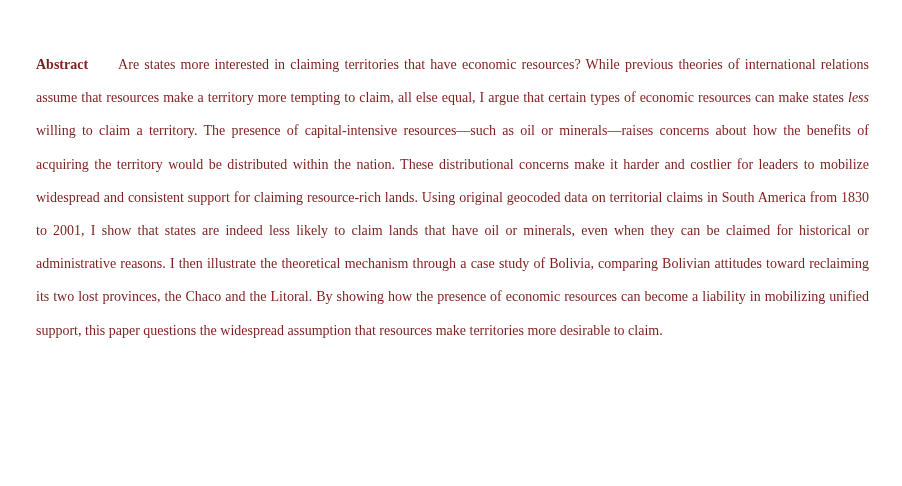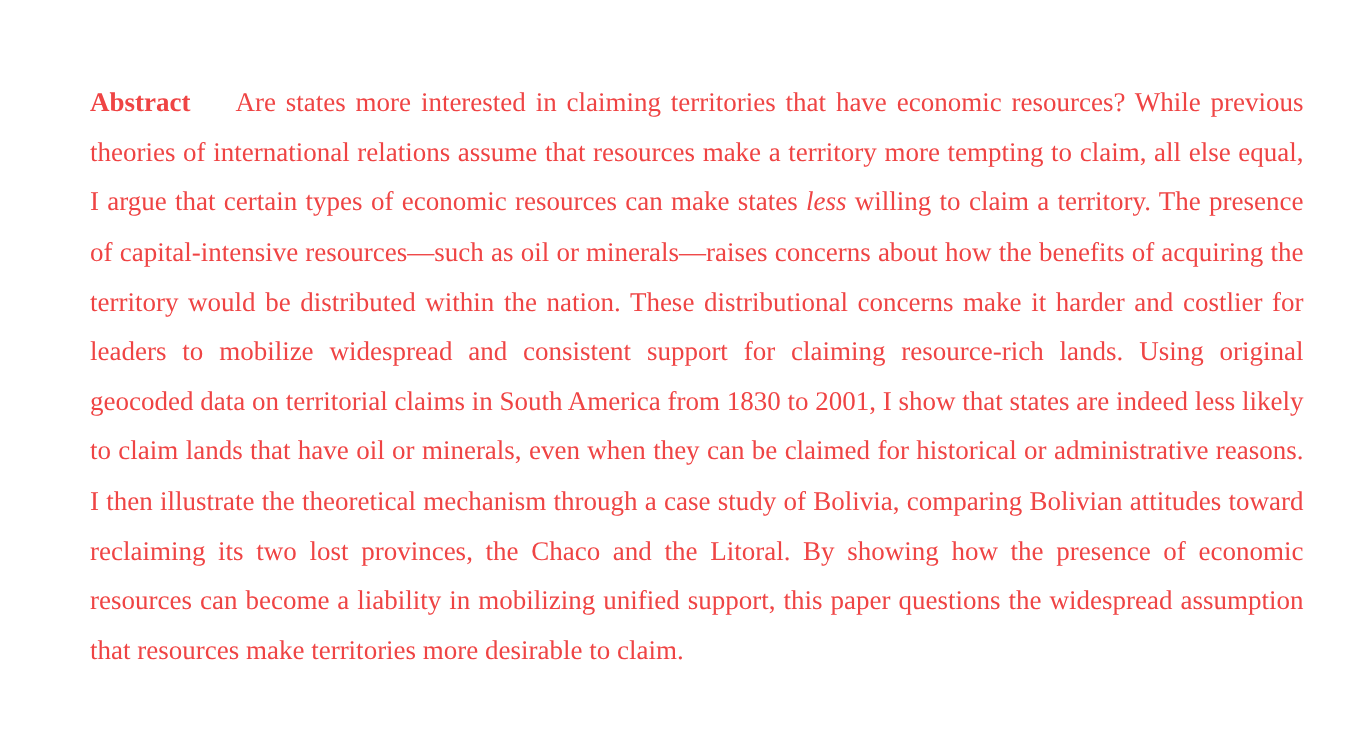--- a/index.html
+++ b/index.html
@@ -15,27 +15,26 @@
     color: #000000;
   }
   .page {
     box-sizing: border-box;
     width: 902px;
     height: 486px;
     padding: 34px 33px 0 36px;
     background: #ffffff;
   }
   .abstract-block {
-    font-size: 18px;
+    font-size: 14px;
     line-height: 33.2px;
     text-align: justify;
     text-justify: inter-word;
     hyphens: none;
-    color: #ef4444;
-    margin-left: 24px;
+    color: #7f1d1d;
   }
   .abstract-heading {
     font-weight: bold;
   }
   .heading-gap {
     display: inline-block;
     width: 30px;
   }
   .em {
     font-style: italic;

